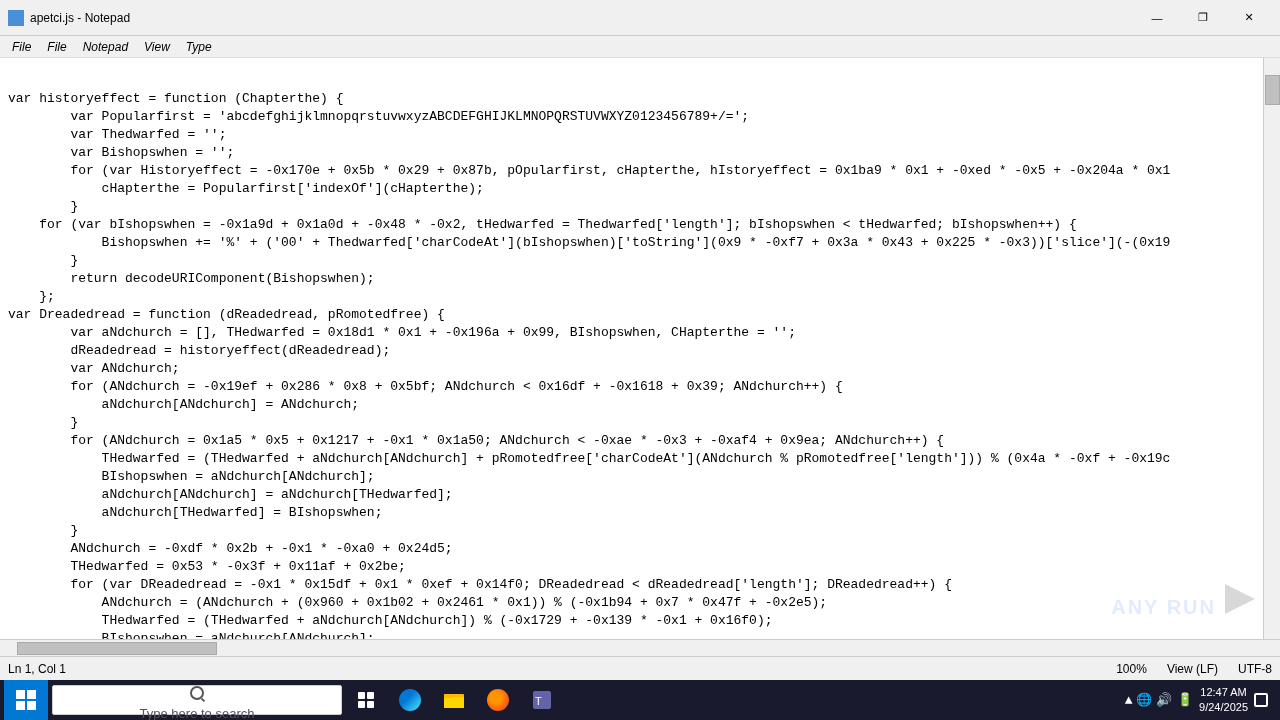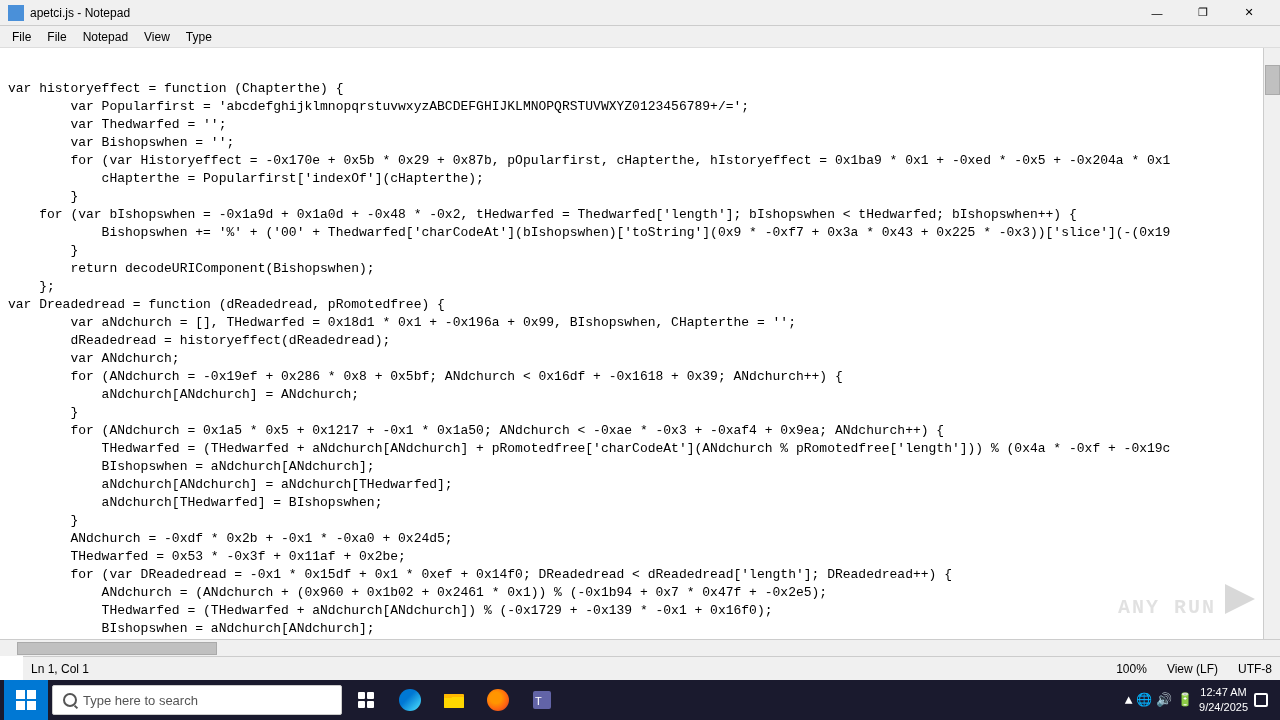--- a/index.html
+++ b/index.html
@@ -1,21 +1,21 @@
 <!DOCTYPE html>
 <html><head>
   <meta charset="utf-8">
   <style>
     * { margin: 0; padding: 0; box-sizing: border-box; }
     body { font-family: 'Courier New', Courier, monospace; font-size: 13px; background: #fff; overflow: hidden; width: 1280px; height: 720px; display: flex; flex-direction: column; }
 
     
     .title-bar {
       background: #f0f0f0;
-      height: 26px;
+      height: 36px;
       display: flex;
       align-items: center;
       justify-content: space-between;
       padding: 0 8px;
       border-bottom: 1px solid #ccc;
       user-select: none;
     }
     .title-bar-left {
       display: flex;
       align-items: center;
@@ -49,20 +49,21 @@
     
     .menu-bar {
       background: #f0f0f0;
       height: 22px;
       display: flex;
       align-items: center;
       padding: 0 4px;
       border-bottom: 1px solid #ddd;
       font-family: 'Segoe UI', sans-serif;
       font-size: 12px;
+      font-style: italic;
     }
     .menu-item {
       padding: 2px 8px;
       cursor: pointer;
       color: #000;
     }
 
     
     .editor-container {
       flex: 1;
@@ -125,21 +126,20 @@
       background: #f0f0f0;
       height: 24px;
       display: flex;
       align-items: center;
       justify-content: space-between;
       padding: 0 8px;
       border-top: 1px solid #ccc;
       font-family: 'Segoe UI', sans-serif;
       font-size: 12px;
       color: #000;
-      margin-left: 23px;
     }
     .status-right {
       display: flex;
       gap: 20px;
     }
 
     
     .taskbar {
       background: #1a1a2e;
       height: 40px;
@@ -171,20 +171,21 @@
       background: #fff;
       border: 1px solid #ccc;
       border-radius: 2px;
       height: 30px;
       padding: 0 10px;
       gap: 6px;
       width: 290px;
       font-family: 'Segoe UI', sans-serif;
       font-size: 13px;
       color: #555;
+      flex-direction: column;
     }
     .search-circle {
       width: 14px; height: 14px;
       border: 2px solid #555;
       border-radius: 50%;
       position: relative;
       flex-shrink: 0;
     }
     .search-circle::after {
       content: '';
@@ -230,24 +231,24 @@
       position: absolute;
       bottom: 20px;
       right: 20px;
       opacity: 0.15;
       display: flex;
       align-items: center;
       gap: 4px;
       pointer-events: none;
     }
     .watermark-text {
-      font-family: Liberation Mono, monospace;
+      font-family: Liberation Sans, sans-serif;
       font-size: 20px;
       font-weight: bold;
-      color: #404040;
+      color: #3b82f6;
       letter-spacing: 2px;
       margin-top: 16px;
     }
     .watermark-logo {
       width: 40px;
       height: 40px;
     }
 
     
     .app-icon {

